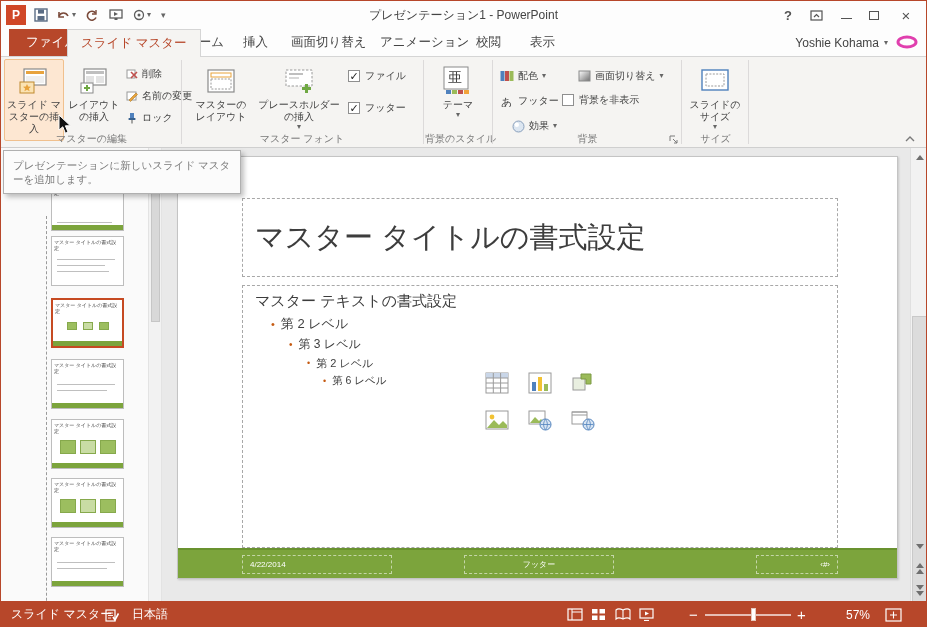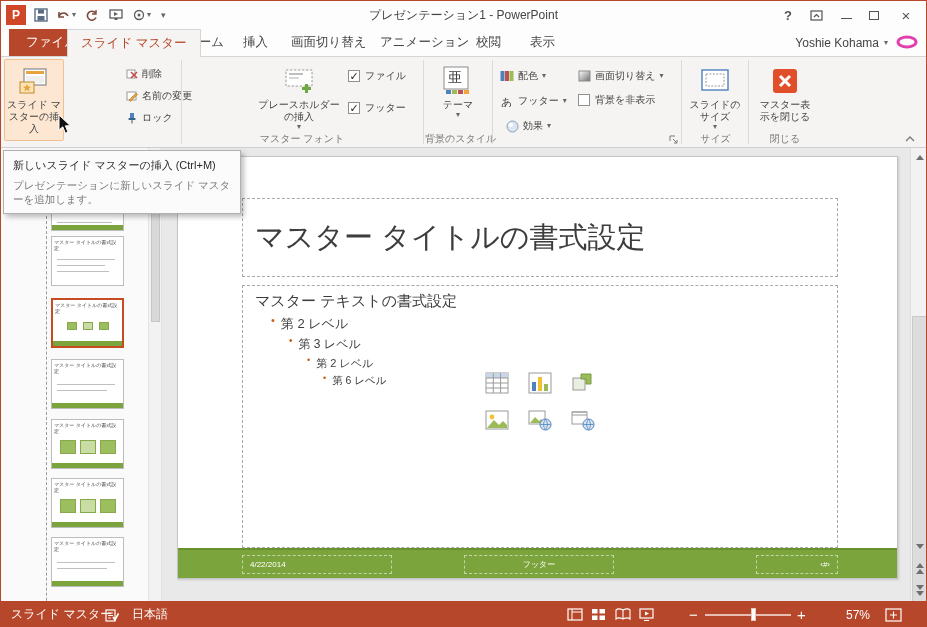--- a/index.html
+++ b/index.html
@@ -53,21 +53,21 @@
   #panelscroll{position:absolute;left:147px;top:147px;width:14px;height:453px;background:#F2F2F2;border-left:1px solid #E3E3E3;border-right:1px solid #E3E3E3}
   #panelscroll .sthumb{position:absolute;left:2px;width:9px;top:4px;height:170px;background:#D8D8D8;border:1px solid #C6C6C6}
 
   
   #canvas{position:absolute;left:161px;top:147px;width:748px;height:453px;background:#E9E9E9}
   #slide{position:absolute;left:15px;top:8px;width:721px;height:423px;background:#fff;border:1px solid #C4C4C4;box-shadow:1px 1px 2px rgba(0,0,0,.15)}
   .ph{position:absolute;border:1px dashed #A8A8A8}
   #titleph{left:64px;top:41px;width:596px;height:79px;display:flex;align-items:center}
   #titleph .phtext{font-size:29px;color:#3D3D3D;padding-left:12px;white-space:nowrap}
   #bodyph{left:64px;top:128px;width:596px;height:263px;padding:6px 12px;font-size:13px;color:#3D3D3D}
-  .bl{display:flex;align-items:flex-start;gap:6px}
+  .bl{display:flex;align-items:center;gap:6px}
   .bullet{color:#C55A11;line-height:1}
   #iconcluster{position:absolute;left:50%;top:84px;transform:translateX(-50%);display:grid;grid-template-columns:repeat(3,26px);grid-gap:11px 17px}
   .cicon{width:26px;height:26px;display:flex;align-items:center;justify-content:center}
   #greenbar{position:absolute;left:0;right:0;bottom:0;height:30px;background:#7CA43C;border-top:2px solid #69922F}
   .gph{position:absolute;top:5px;height:19px;border:1px dashed rgba(255,255,255,.55);display:flex;align-items:center;font-size:8px;color:#fff}
 
   
   #vscroll{position:absolute;left:909px;top:147px;width:17px;height:453px;background:#F2F2F2;border-left:1px solid #E0E0E0}
   .sbtn{position:absolute;left:0;width:17px;height:17px;display:flex;align-items:center;justify-content:center;flex-direction:column;gap:1px}
   .tri-up{width:0;height:0;border-left:4px solid transparent;border-right:4px solid transparent;border-bottom:5px solid #6f6f6f}
@@ -173,20 +173,33 @@
           <svg width="32" height="30" viewBox="0 0 32 30">
               <rect x="6" y="3" width="22" height="16" fill="#fff" stroke="#8a8a8a" stroke-width="1.2"></rect>
               <rect x="8" y="5" width="18" height="3" fill="#E8A33D"></rect>
               <rect x="8" y="10" width="18" height="7" fill="#EFEFEF"></rect>
               <rect x="2" y="16" width="14" height="11" fill="#FBE3B3" stroke="#C08A2E" stroke-width="1"></rect>
               <path d="M9 18 L10.2 20.6 L13 20.8 L10.9 22.6 L11.6 25.3 L9 23.8 L6.4 25.3 L7.1 22.6 L5 20.8 L7.8 20.6 Z" fill="#E8A33D"></path>
             </svg>
         </span>
         <span class="blabel">スライド マスターの挿入</span>
       </div>
+      <div class="bigbtn" style="left:63px;width:56px">
+        <span class="bicon">
+          <svg width="32" height="30" viewBox="0 0 32 30">
+              <rect x="6" y="3" width="22" height="16" fill="#fff" stroke="#8a8a8a" stroke-width="1.2"></rect>
+              <rect x="8" y="5" width="18" height="3" fill="#BFBFBF"></rect>
+              <rect x="8" y="10" width="8" height="7" fill="#E3E3E3"></rect>
+              <rect x="18" y="10" width="8" height="7" fill="#E3E3E3"></rect>
+              <rect x="3" y="17" width="12" height="10" fill="#fff" stroke="#8a8a8a"></rect>
+              <path d="M8 19 L10 19 L10 21 L12 21 L12 23 L10 23 L10 25 L8 25 L8 23 L6 23 L6 21 L8 21 Z" fill="#6FA843"></path>
+            </svg>
+        </span>
+        <span class="blabel">レイアウトの挿入</span>
+      </div>
       <div class="smallbtn" style="left:120px;top:6px">
         <svg width="12" height="12" viewBox="0 0 12 12">
             <rect x="1" y="2" width="8" height="8" fill="#fff" stroke="#9a9a9a"></rect>
             <path d="M5 4 L11 10 M11 4 L5 10" stroke="#C0504D" stroke-width="1.6" fill="none"></path>
           </svg>
         <span>削除</span>
       </div>
       <div class="smallbtn" style="left:120px;top:28px">
         <svg width="12" height="12" viewBox="0 0 12 12">
             <rect x="1" y="2" width="9" height="8" fill="#fff" stroke="#9a9a9a"></rect>
@@ -195,24 +208,35 @@
         <span>名前の変更</span>
       </div>
       <div class="smallbtn" style="left:120px;top:50px">
         <svg width="12" height="12" viewBox="0 0 12 12">
             <rect x="4" y="1" width="4" height="5" fill="#4F81BD"></rect>
             <rect x="2.6" y="6" width="6.8" height="2" fill="#38618E"></rect>
             <rect x="5.5" y="8" width="1" height="3.5" fill="#555"></rect>
           </svg>
         <span>ロック</span>
       </div>
+      <div class="grouplabel">マスターの編集</div>
     </div>
     <div class="gsep" style="left:180px"></div>
 
     <div class="rgroup" style="left:181px;width:240px">
+      <div class="bigbtn" style="left:8px;width:62px">
+        <span class="bicon">
+          <svg width="30" height="26" viewBox="0 0 30 26">
+              <rect x="2" y="2" width="26" height="22" fill="#fff" stroke="#8a8a8a" stroke-width="1.2"></rect>
+              <rect x="5" y="5" width="20" height="4" fill="none" stroke="#E8A33D"></rect>
+              <rect x="5" y="11" width="20" height="10" fill="none" stroke="#9a9a9a" stroke-dasharray="2 1.4"></rect>
+            </svg>
+        </span>
+        <span class="blabel">マスターのレイアウト</span>
+      </div>
       <div class="bigbtn" style="left:74px;width:86px">
         <span class="bicon">
           <svg width="30" height="26" viewBox="0 0 30 26">
               <rect x="2" y="2" width="26" height="16" fill="#fff" stroke="#9a9a9a" stroke-dasharray="2.4 1.6"></rect>
               <rect x="5" y="5" width="14" height="2" fill="#BFBFBF"></rect>
               <rect x="5" y="9" width="10" height="2" fill="#D8D8D8"></rect>
               <path d="M21 16 L24 16 L24 19 L27 19 L27 22 L24 22 L24 25 L21 25 L21 22 L18 22 L18 19 L21 19 Z" fill="#6FA843"></path>
             </svg>
         </span>
         <span class="blabel">プレースホルダーの挿入</span>
@@ -259,45 +283,46 @@
         <span>配色</span>
         <span class="dd">▾</span>
       </div>
       <div class="ddrow" style="left:6px;top:33px">
         <svg width="14" height="12" viewBox="0 0 14 12">
             <text x="1" y="11" font-size="11" fill="#444" font-family="serif">あ</text>
           </svg>
         <span>フッター</span>
         <span class="dd">▾</span>
       </div>
-      <div class="ddrow" style="left:12px;top:58px">
+      <div class="ddrow" style="left:18px;top:58px">
         <svg width="13" height="13" viewBox="0 0 13 13">
             <circle cx="6.5" cy="6.5" r="5.5" fill="#DCE6F1" stroke="#8aa0bc"></circle>
             <circle cx="4.8" cy="4.8" r="2.2" fill="#fff"></circle>
           </svg>
         <span>効果</span>
         <span class="dd">▾</span>
       </div>
       <div class="ddrow" style="left:84px;top:8px">
         <svg width="13" height="12" viewBox="0 0 13 12">
             <defs>
               <linearGradient id="bgg" x1="0" y1="0" x2="1" y2="1">
                 <stop offset="0" stop-color="#ffffff"></stop>
                 <stop offset="1" stop-color="#6f6f6f"></stop>
               </linearGradient>
             </defs>
             <rect x="1" y="1" width="11" height="10" fill="url(#bgg)" stroke="#8a8a8a"></rect>
           </svg>
         <span>画面切り替え</span>
         <span class="dd">▾</span>
       </div>
-      <div class="cbrow" style="left:84px;top:36px">
+      <div class="cbrow" style="left:68px;top:36px">
         <span class="cbbox"></span>
         <span>背景を非表示</span>
       </div>
+      <div class="grouplabel">背景</div>
       <div style="position:absolute;right:2px;bottom:2px">
         <svg width="10" height="10" viewBox="0 0 10 10">
             <path d="M1 1 L1 6 M1 1 L6 1" stroke="#7a7a7a" fill="none"></path>
             <path d="M4 4 L8 8 M8 8 L8 5 M8 8 L5 8" stroke="#7a7a7a" fill="none"></path>
           </svg>
       </div>
     </div>
     <div class="gsep" style="left:680px"></div>
 
     <div class="rgroup" style="left:682px;width:65px">
@@ -308,32 +333,20 @@
               <rect x="7" y="7" width="18" height="12" fill="none" stroke="#9a9a9a" stroke-dasharray="2 1.4"></rect>
             </svg>
         </span>
         <span class="blabel">スライドのサイズ</span>
         <span class="dd">▾</span>
       </div>
       <div class="grouplabel">サイズ</div>
     </div>
     <div class="gsep" style="left:747px"></div>
 
-    <div class="rgroup" style="left:749px;width:70px">
-      <div class="bigbtn" style="left:3px;width:64px">
-        <span class="bicon">
-          <svg width="28" height="28" viewBox="0 0 28 28">
-              <rect x="2" y="2" width="24" height="24" rx="3" fill="#E04E2A"></rect>
-              <path d="M9 9 L19 19 M19 9 L9 19" stroke="#fff" stroke-width="3" fill="none"></path>
-            </svg>
-        </span>
-        <span class="blabel">マスター表示を閉じる</span>
-      </div>
-      <div class="grouplabel">閉じる</div>
-    </div>
 
     <div style="position:absolute;right:10px;bottom:4px">
       <svg width="12" height="8" viewBox="0 0 12 8">
           <path d="M2 6 L6 2 L10 6" fill="none" stroke="#7a7a7a" stroke-width="1.4"></path>
         </svg>
     </div>
   </div>
 
   <div id="thumbpanel">
     <div id="connector"></div>
@@ -554,21 +567,20 @@
       <svg width="17" height="14" viewBox="0 0 17 14">
           <rect x="1" y="1" width="15" height="12" fill="none" stroke="#fff" stroke-width="1.2"></rect>
           <path d="M5 5 L8 8 M8 5 L5 8 M12 9 L9 6" stroke="#fff" stroke-width="0" fill="none"></path>
           <path d="M4 4 L7 7 M7 4 L4 7" stroke="#fff" stroke-width="0"></path>
           <path d="M8.5 3.5 L8.5 10.5 M5 7 L12 7" stroke="#fff" stroke-width="1.1"></path>
         </svg>
     </div>
   </div>
 
   <div id="tooltip">
-    <div class="tt-title">新しいスライド マスターの挿入 (Ctrl+M)</div>
     <div class="tt-body">プレゼンテーションに新しいスライド マスターを追加します。</div>
   </div>
 
   <div style="position:absolute;left:57px;top:113px;z-index:50">
     <svg width="16" height="22" viewBox="0 0 16 22">
         <polygon points="1,1 1,16 4.8,12.8 7.4,19.2 10,18.1 7.4,11.8 12.4,11.8" fill="#111" stroke="#fff" stroke-width="1"></polygon>
       </svg>
   </div>
 
 </div>

